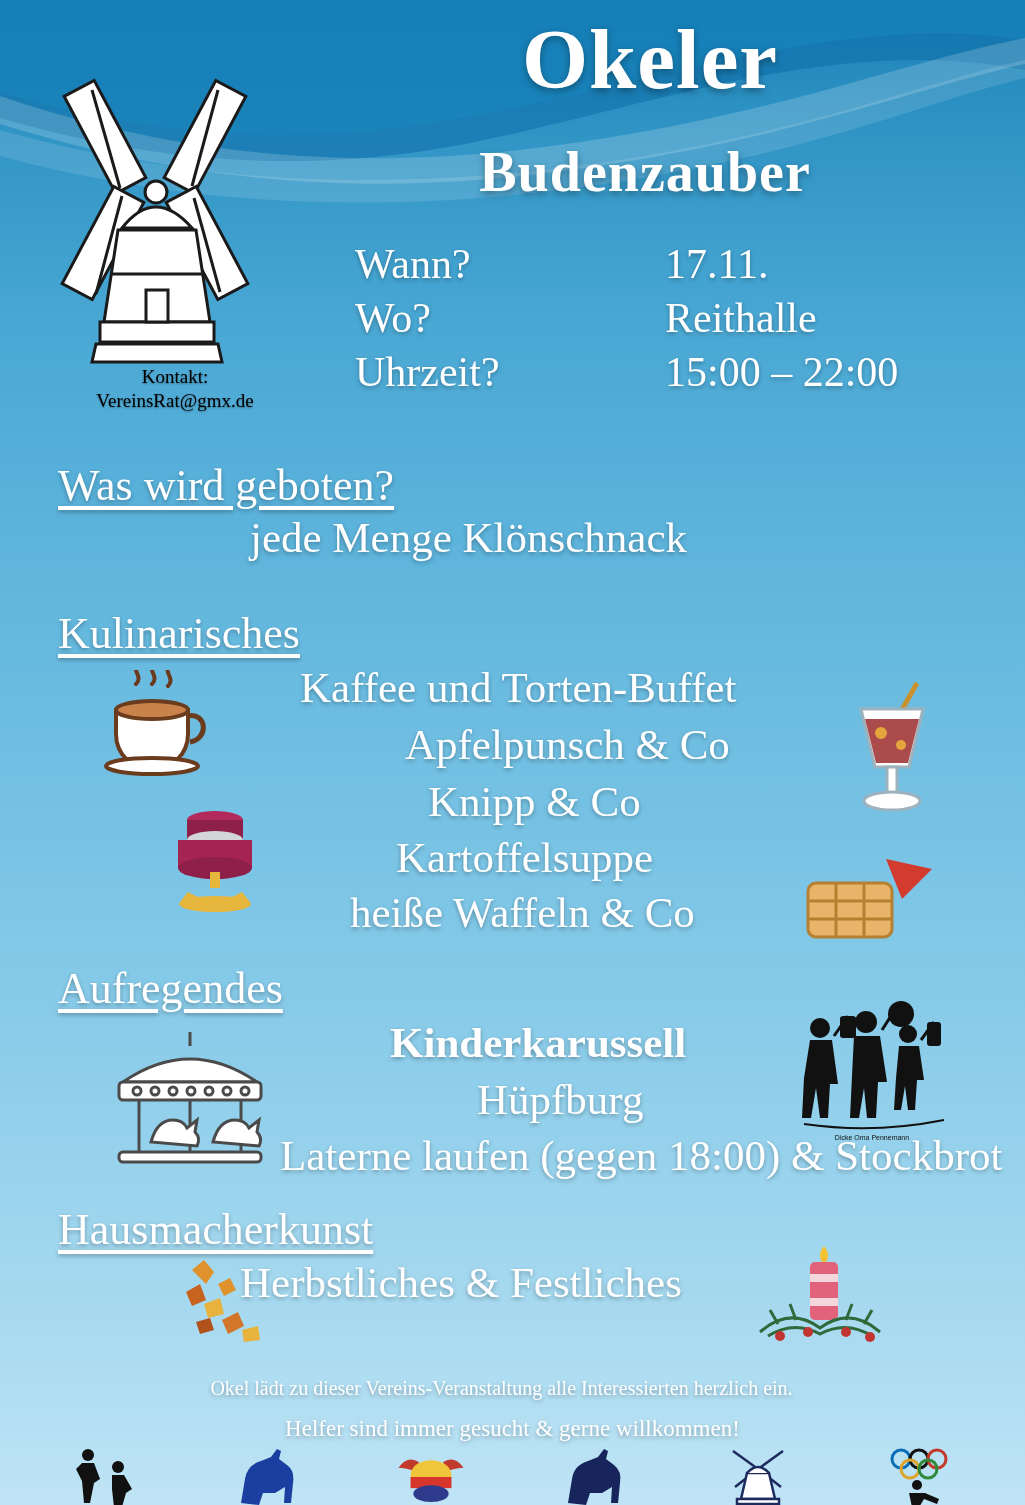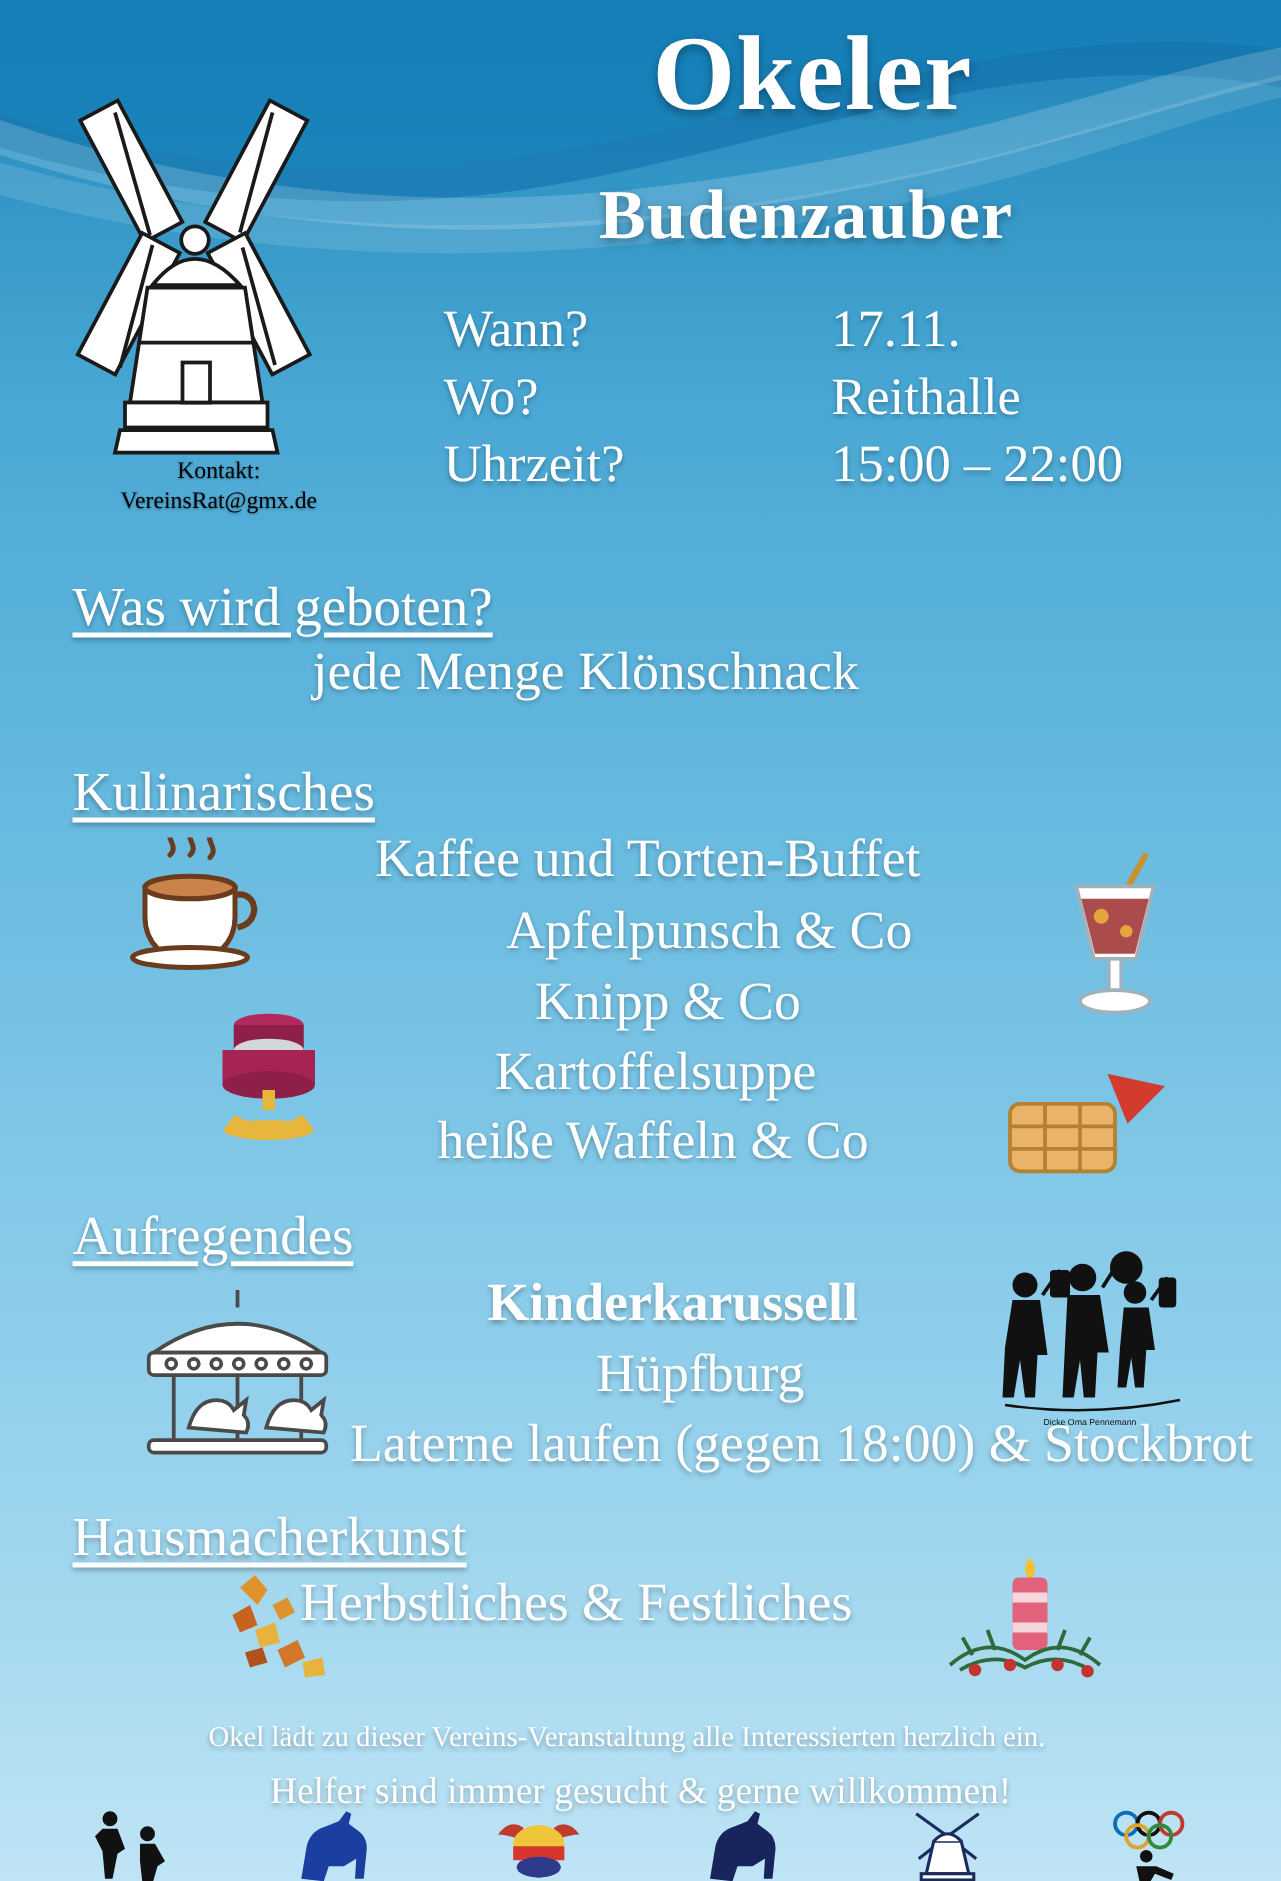--- a/index.html
+++ b/index.html
@@ -70,25 +70,25 @@
   .a1{left:390px;top:1018px;font-weight:bold;}
   .a2{left:477px;top:1075px;}
   .a3{left:280px;top:1131px;}
 
   .h-haus{left:58px;top:1204px;}
   .hm1{left:240px;top:1258px;}
 
   
   .foot1{
     position:absolute;left:0;top:1377px;width:1003px;text-align:center;
-    font-size:23px;text-shadow:0 2px 4px rgba(0,0,0,.3);
+    font-size:20px;text-shadow:0 2px 4px rgba(0,0,0,.3);
   }
   .foot2{
     position:absolute;left:0;top:1416px;width:1025px;text-align:center;
-    font-size:30px;text-shadow:0 2px 4px rgba(0,0,0,.3);
+    font-size:23px;text-shadow:0 2px 4px rgba(0,0,0,.3);
   }
   .footer-icons{
     position:absolute;left:0;top:1440px;width:1025px;height:65px;
     display:flex;justify-content:space-around;align-items:flex-end;
     padding:0 22px;box-sizing:border-box;
   }
   .footer-icons .fi{width:80px;height:62px;display:flex;align-items:flex-end;justify-content:center;}
 
   
   .ill{position:absolute;}

